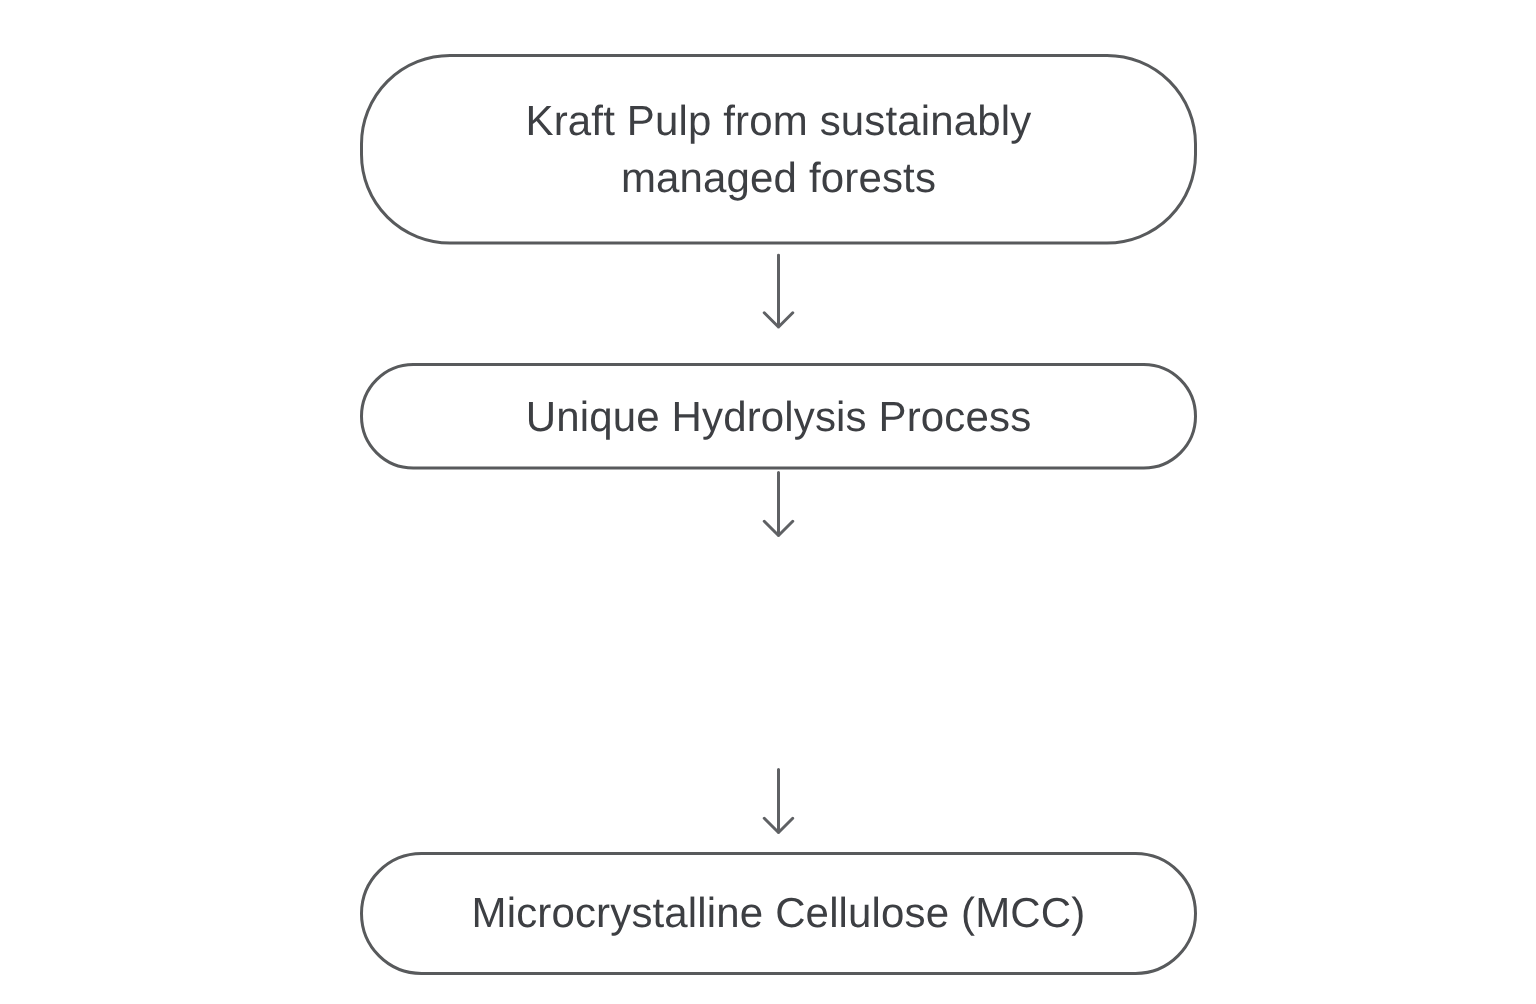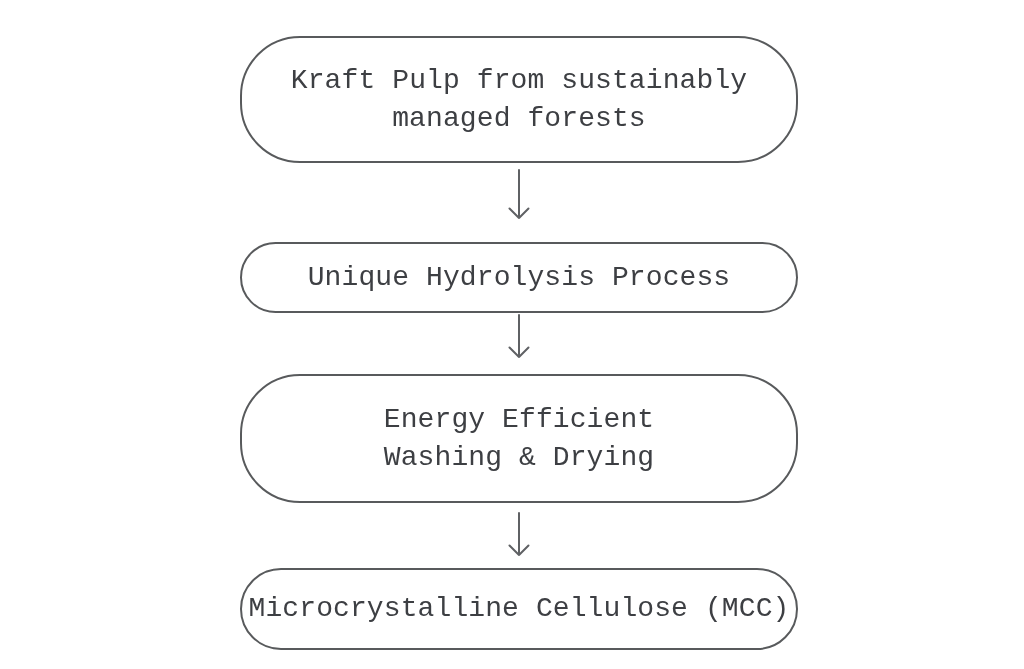--- a/index.html
+++ b/index.html
@@ -16,21 +16,20 @@
     position: absolute;
     left: 240px;
     width: 558px;
     background: var(--box-fill, #ffffff);
     border: 2px solid var(--box-border, #585a5c);
     border-radius: 60px;
     display: flex;
     align-items: center;
     justify-content: center;
     text-align: center;
-    font-family: Liberation Mono, monospace;
   }
   .node-text {
     white-space: pre-line;
     font-size: 28px;
     line-height: 38px;
     letter-spacing: 0.1px;
     color: var(--box-text, #3d3f43);
   }
   .node-1 { top: 36px;  height: 127px; }
   .node-2 { top: 242px; height: 71px;  }
@@ -62,24 +61,20 @@
   </svg>
 
   <div class="node node-2">
     <span class="node-text">Unique Hydrolysis Process</span>
   </div>
 
   <svg class="arrow arrow-2" viewBox="0 0 28 46">
     <path d="M14 1 L14 43 M4.5 33.5 L14 43 L23.5 33.5" stroke="#5f6164"></path>
   </svg>
 
-  <div class="node node-3">
-    <span class="node-text">Energy Efficient
-Washing &amp; Drying</span>
-  </div>
 
   <svg class="arrow arrow-3" viewBox="0 0 28 46">
     <path d="M14 1 L14 43 M4.5 33.5 L14 43 L23.5 33.5" stroke="#5f6164"></path>
   </svg>
 
   <div class="node node-4">
     <span class="node-text">Microcrystalline Cellulose (MCC)</span>
   </div>
 
 </div>

